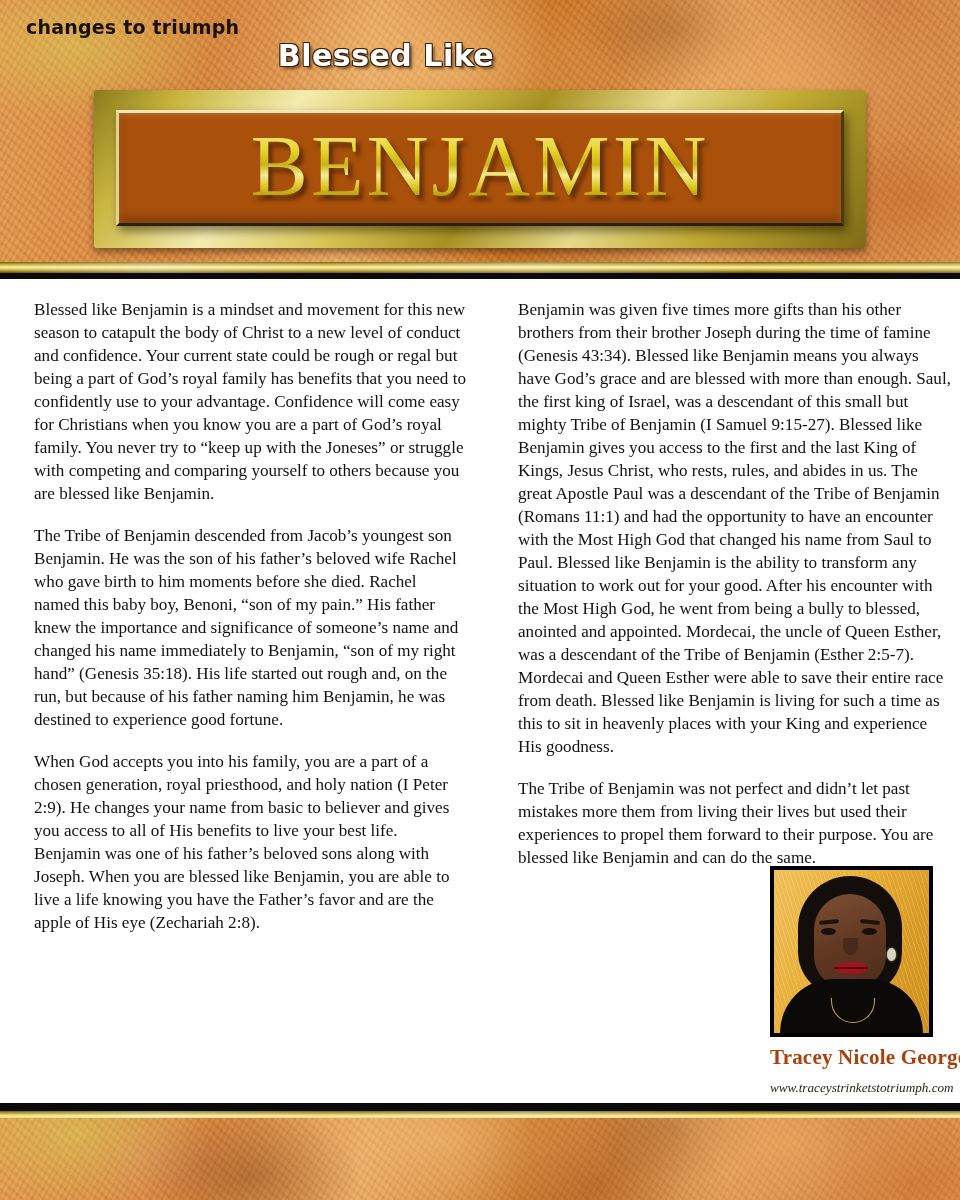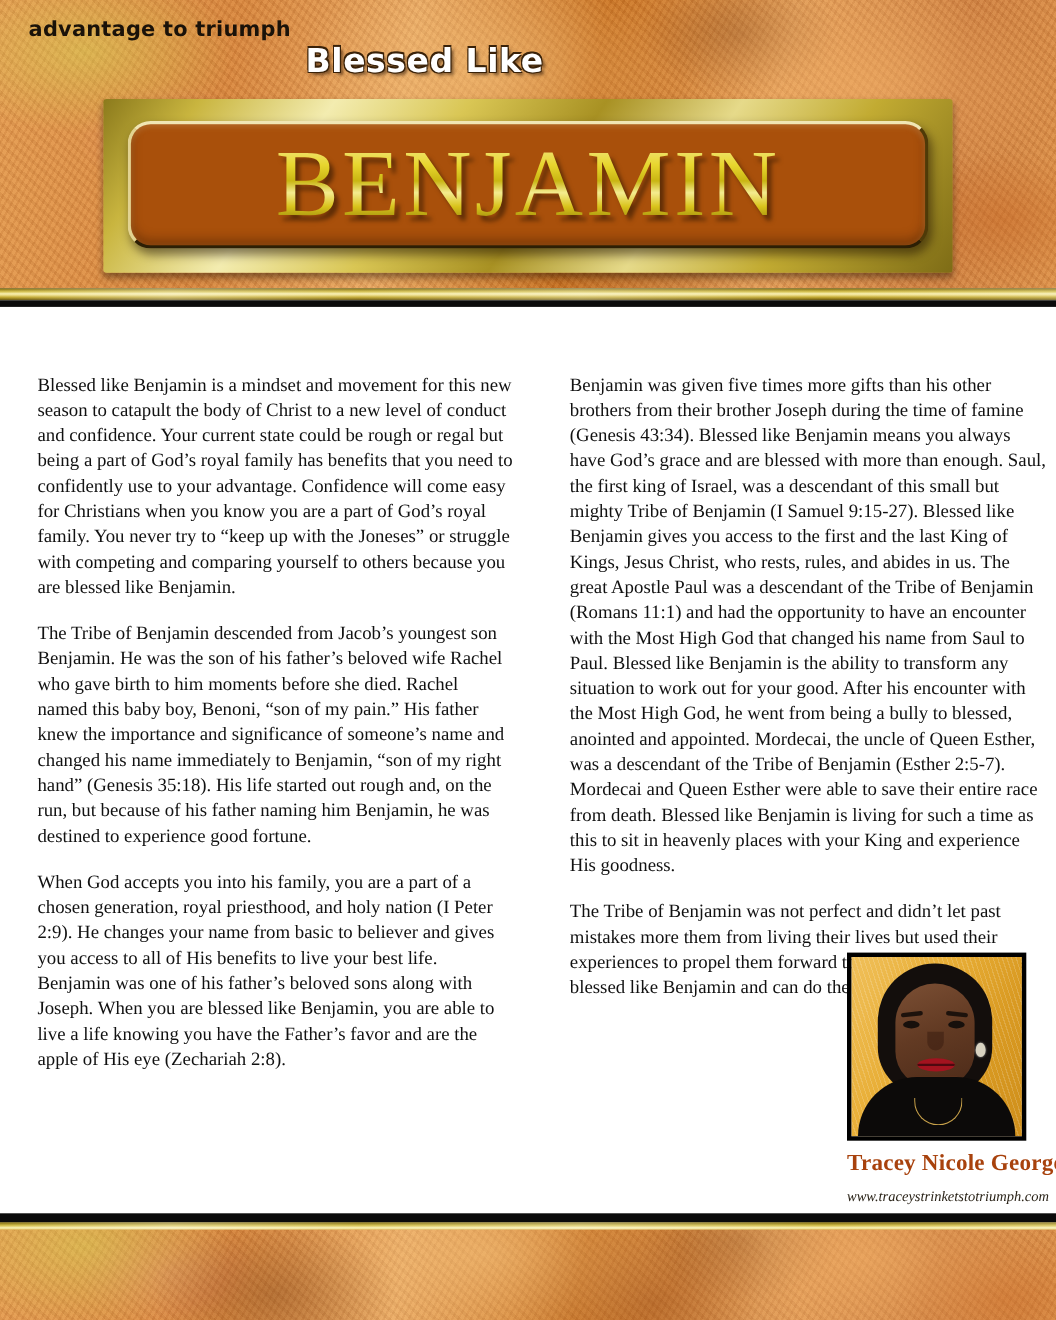--- a/index.html
+++ b/index.html
@@ -152,21 +152,20 @@
     border-right: 3px solid #4e3a08;
     border-bottom: 3px solid #2c1f05;
     box-sizing: border-box;
     box-shadow: inset 0 2px 6px rgba(255,230,170,0.22),
                 inset 0 -5px 10px rgba(40,18,2,0.35),
                 3px 5px 9px rgba(25,12,2,0.5);
     display: flex;
     align-items: center;
     justify-content: center;
     overflow: hidden;
-    border-radius: 21px;
   }
   .plaque-title {
     font-family: "Liberation Serif", serif;
     font-size: 86px;
     font-weight: 400;
     letter-spacing: 3px;
     line-height: 1;
     margin: 0;
     padding: 0 0 4px 0;
     background: linear-gradient(to bottom,
@@ -188,21 +187,20 @@
   }
 
   
   .body-area {
     position: absolute;
     left: 0;
     top: 279px;
     width: 960px;
     height: 824px;
     background: #ffffff;
-    margin-top: 40px;
   }
 
   .col {
     position: absolute;
     top: 20px;
     font-family: "Liberation Serif", serif;
     font-size: 17.1px;
     line-height: 1.345;
     color: #111111;
   }
@@ -333,21 +331,21 @@
     white-space: nowrap;
   }
 </style>
 </head>
 <body>
 
 <div class="page">
 
   <div class="marble header-band"></div>
 
-  <div class="brand-tagline">advantage to triumph</div>
+  <div class="brand-tagline">changes to triumph</div>
 
   <div class="kicker">Blessed Like</div>
 
   <div class="plaque">
     <div class="plaque-inner">
       <div class="plaque-title">BENJAMIN</div>
     </div>
   </div>
 
   <div class="gold-bar with-sheen sep-top-gold"></div>

